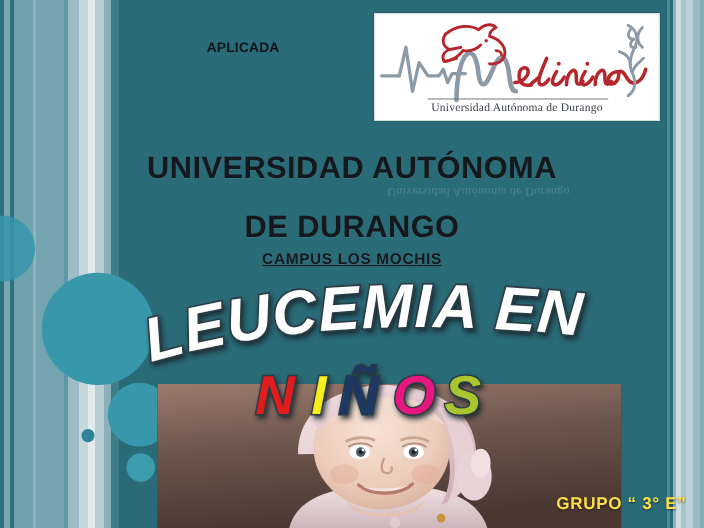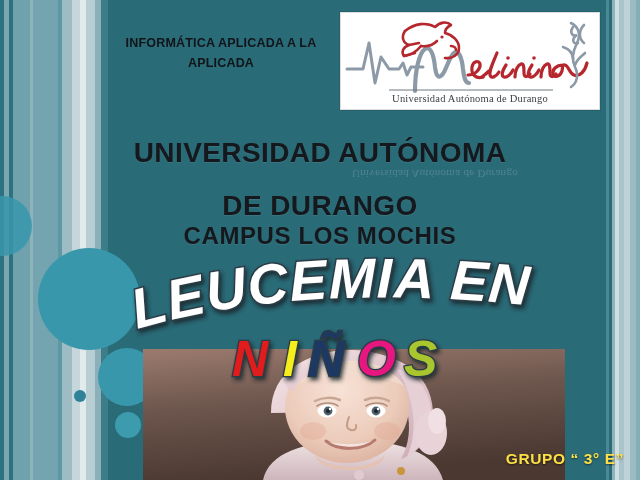--- a/index.html
+++ b/index.html
@@ -98,21 +98,21 @@
   .uni{
     position:absolute; left:0; right:0; top:136px;
     text-align:center;
     color:#15181c;
     font-weight:bold;
     letter-spacing:.4px;
     text-shadow:0 1px 0 rgba(255,255,255,.07);
   }
   .uni .l1{ font-size:28px; line-height:33px; }
   .uni .l2{ font-size:28px; line-height:33px;margin-top:20px; }
-  .uni .l3{ font-size:24px; line-height:27px; letter-spacing:.6px; }
+  .uni .l3{ font-size:14px; line-height:27px; letter-spacing:.6px;text-decoration:underline; }
 
   
   .ghost{
     position:absolute; left:352px; top:168px;
     font-family:"Liberation Serif", serif;
     font-size:11px;
     color:rgba(255,255,255,.17);
     transform:scaleY(-1);
     letter-spacing:.3px;
     pointer-events:none;
@@ -151,21 +151,20 @@
   <div class="stripes-left"></div>
   <div class="stripes-right"></div>
 
   <div class="circle c5"></div>
   <div class="circle c1"></div>
   <div class="circle c2"></div>
   <div class="circle c3"></div>
   <div class="circle c4"></div>
 
   <div class="hdr-text">
-    <div>INFORMÁTICA APLICADA  A LA</div>
     <div>APLICADA</div>
   </div>
 
   <div class="logo">
     <svg width="258" height="96" viewBox="0 0 258 96">
 
       <g>
         <path d="M6 56 L22 56 L28 30 L34 70 L40 44 L48 56 L58 56 L62 50 L66 62 L70 54 L82 54" fill="none" stroke="#8c9aa8" stroke-width="3" stroke-linecap="round" stroke-linejoin="round"></path>
       </g>
 

